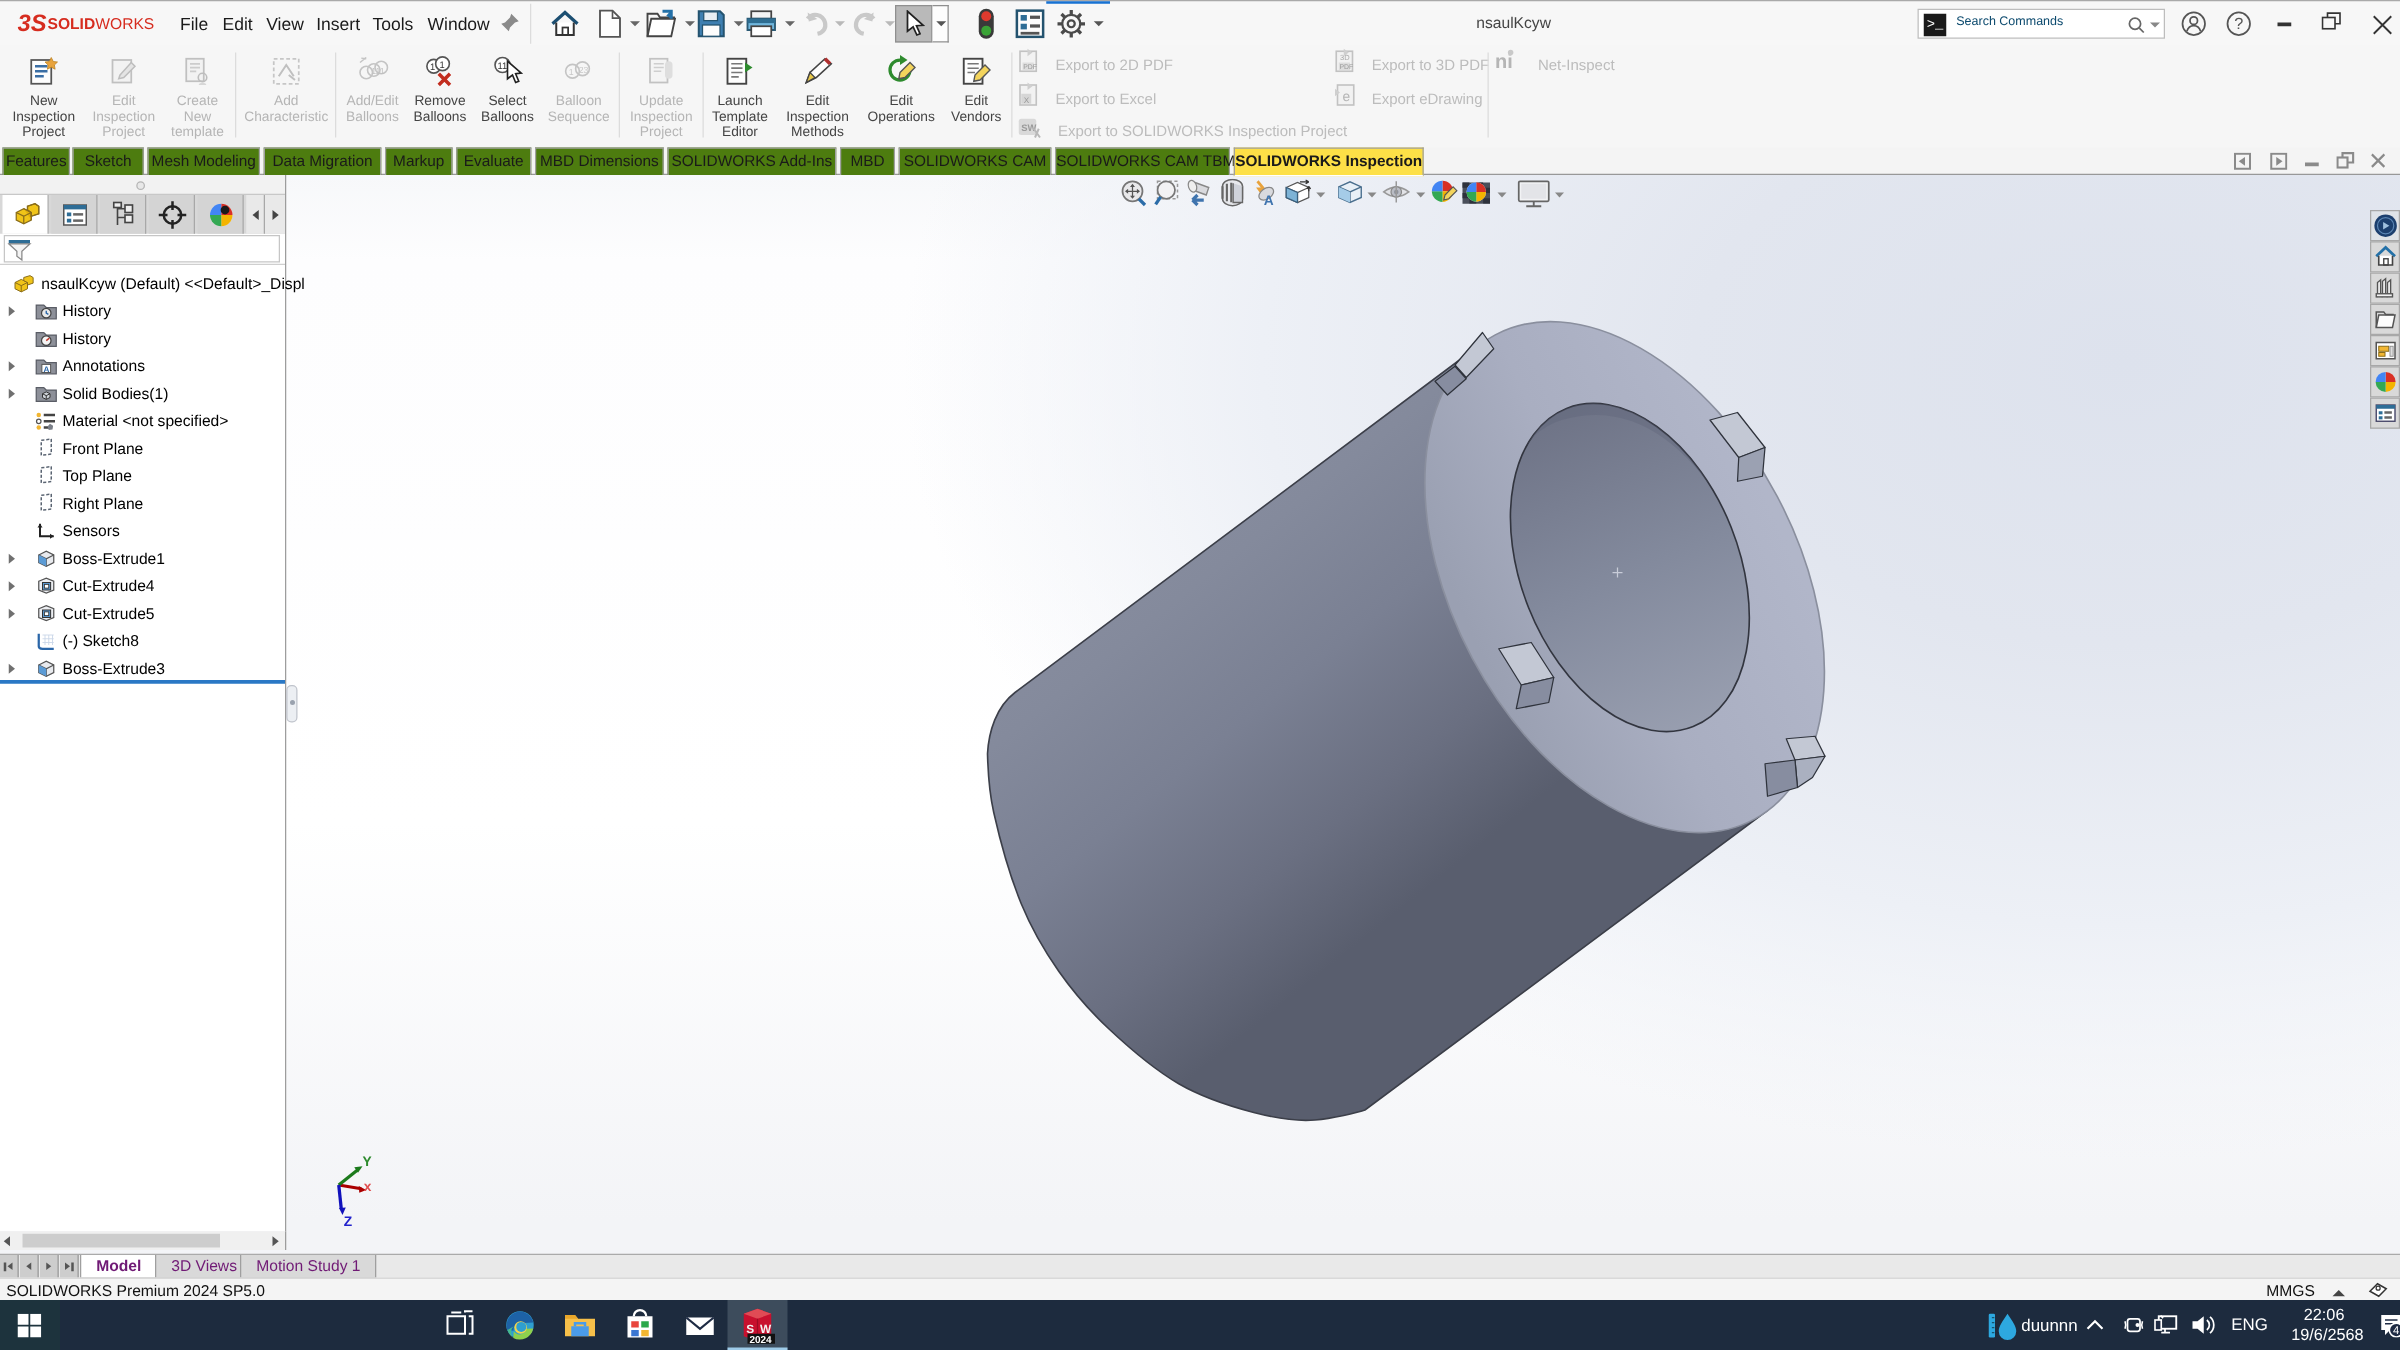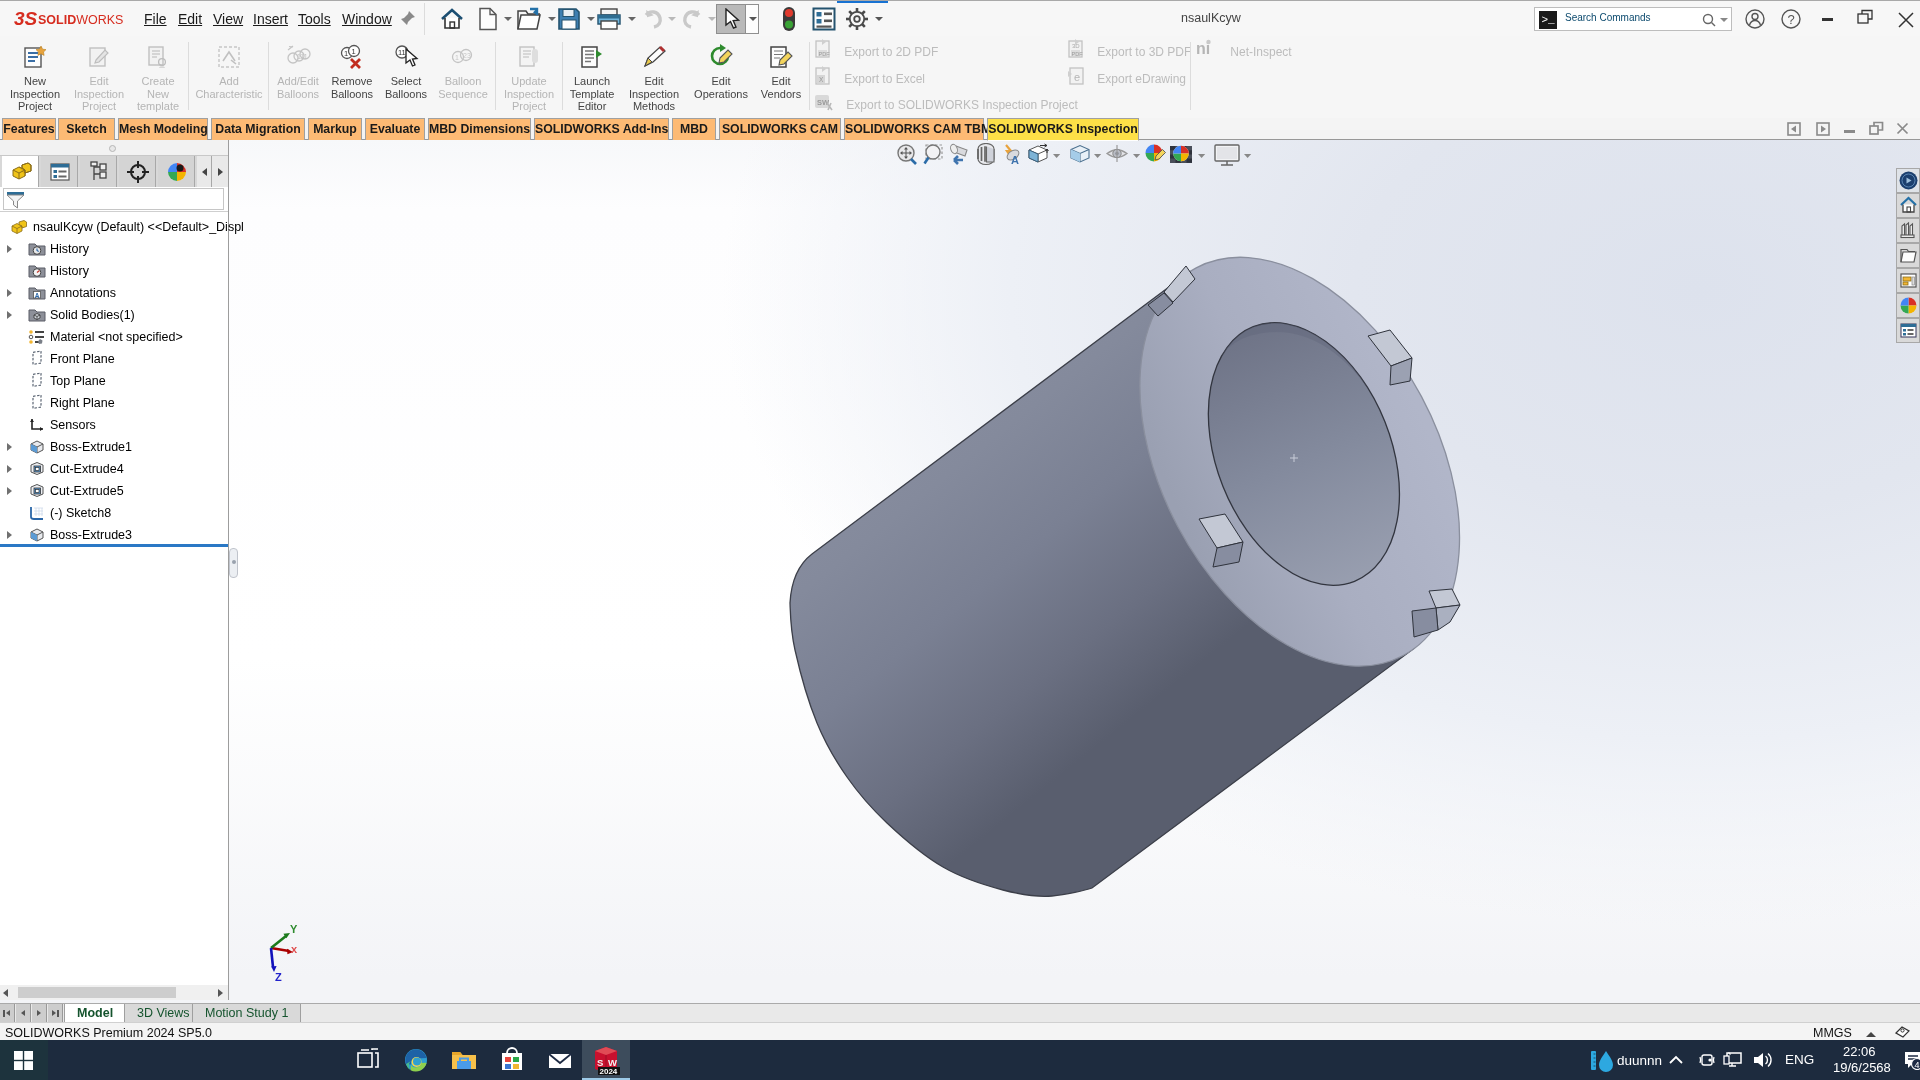--- a/index.html
+++ b/index.html
@@ -4,38 +4,38 @@
 <style>
 * { margin:0; padding:0; box-sizing:border-box; }
 html,body { width:1920px; height:1080px; overflow:hidden; font-family:"Liberation Sans",sans-serif; }
 body { position:relative; background:#f6f6f6; }
 .abs { position:absolute; }
 
 
 #titlebar { position:absolute; left:0; top:0; width:1920px; height:36px; background:#f7f7f7; border-top:1px solid #a9a9a9; }
 #topaccent { position:absolute; left:837px; top:0; width:51px; height:2px; background:#1772d2; }
 #logo { position:absolute; left:14px; top:6px; }
-.menu { position:absolute; top:10px; font-size:14px; color:#1a1a1a;text-decoration:underline; }
+.menu { position:absolute; top:10px; font-size:14px; color:#1a1a1a; }
 #title { position:absolute; left:1181px; top:10px; font-size:12.5px; color:#444; }
 #searchbox { position:absolute; left:1534px; top:6px; width:198px; height:24px; background:#fff; border:1px solid #bdbdbd; }
 #searchbox .term { position:absolute; left:4px; top:3px; width:18px; height:18px; background:#1a1a1a; color:#fff; font-size:11px; line-height:18px; text-align:center; font-family:"Liberation Mono",monospace;}
 #searchbox .stext { position:absolute; left:30px; top:4px; font-size:10px; color:#0c4a6e; }
 
 
 #ribbon { position:absolute; left:0; top:36px; width:1920px; height:82px; background:#f6f6f6; }
 .rbtn { position:absolute; top:2px; height:78px; text-align:center; font-size:11px; line-height:12.5px; color:#444; }
 .rbtn.dis { color:#b5b5b5; }
 .rbtn .ric { display:block; margin:6px auto 5px auto; width:26px; height:26px; }
 .rsep { position:absolute; top:6px; width:1px; height:68px; background:#dcdcdc; }
 .rexp { position:absolute; height:20px; font-size:12px; color:#bcbcbc; white-space:nowrap; }
 .rexp svg { vertical-align:-4px; margin-right:7px; }
 
 
 #cmtabs { position:absolute; left:0; top:118px; width:1920px; height:22px; background:#f4f4f4; border-bottom:1px solid #989898;}
-.cmtab { position:absolute; top:0; height:22px; line-height:21px; font-size:12.3px; text-align:center; color:#1a1a1a; border:1px solid #a0a0a0; border-bottom:none; background:#fdba74; white-space:nowrap;font-weight:bold; }
+.cmtab { position:absolute; top:0; height:22px; line-height:21px; font-size:12.3px; text-align:center; color:#1a1a1a; border:1px solid #a0a0a0; border-bottom:none; background:#4d7c0f; white-space:nowrap; }
 .cmtab.active { background:#fde047; font-weight:bold; border-bottom:1px solid #fff; height:23px; z-index:3;}
 
 
 #main { position:absolute; left:0; top:140px; width:1920px; height:863px; }
 #viewport { position:absolute; left:0px; top:0px; width:1920px; height:863px;
   background:radial-gradient(ellipse 1150px 750px at 1700px 150px, #dde2ed 0%, #e2e6ef 30%, #edf0f6 60%, rgba(255,255,255,0) 85%),
   linear-gradient(180deg, #f7f8fa 0%, #fdfdfe 8%, #ffffff 60%, #f3f4f7 97%); }
 
 
 #lpanel { position:absolute; left:0; top:0; width:229px; height:845px; background:#fff; border-right:1px solid #9d9d9d; }
@@ -55,21 +55,21 @@
 
 
 #hud { position:absolute; left:893px; top:3px; height:26px; }
 
 
 #taskpane { position:absolute; right:0; top:0px; width:24px; height:863px; }
 .tpbtn { position:absolute; left:0; width:24px; height:25px; background:#d9d9d9; border:1px solid #a8a8a8; }
 
 
 #modeltabs { position:absolute; left:0; top:1003px; width:1920px; height:19px; background:#e9e9e9; border-top:1px solid #aaa; }
-.mtab { position:absolute; top:0; height:19px; line-height:18px; padding:0 12px; font-size:12.5px; background:#d9d9d9; border:1px solid #9f9f9f; border-top:none; color:#14532d;}
+.mtab { position:absolute; top:0; height:19px; line-height:18px; padding:0 12px; font-size:12.5px; background:#d9d9d9; border:1px solid #9f9f9f; border-top:none; color:#701a75;}
 .mtab.active { background:#fff; font-weight:bold; }
 #statusbar { position:absolute; left:0; top:1022px; width:1920px; height:18px; background:#f4f4f4; border-top:1px solid #d0d0d0; font-size:12.5px; color:#111; }
 
 
 #taskbar { position:absolute; left:0; top:1040px; width:1920px; height:40px; background:#1d2b3e; }
 #tsearch { position:absolute; left:48px; top:0px; width:286px; height:40px; background:#f2f2f2; border:1px solid #8a8a8a; font-size:15px; color:#3c3c3c; }
 .tbicon { position:absolute; top:4px; width:32px; height:32px; }
 #tray { position:absolute; right:0; top:0; height:40px; color:#fff; }
 </style>
 </head>

